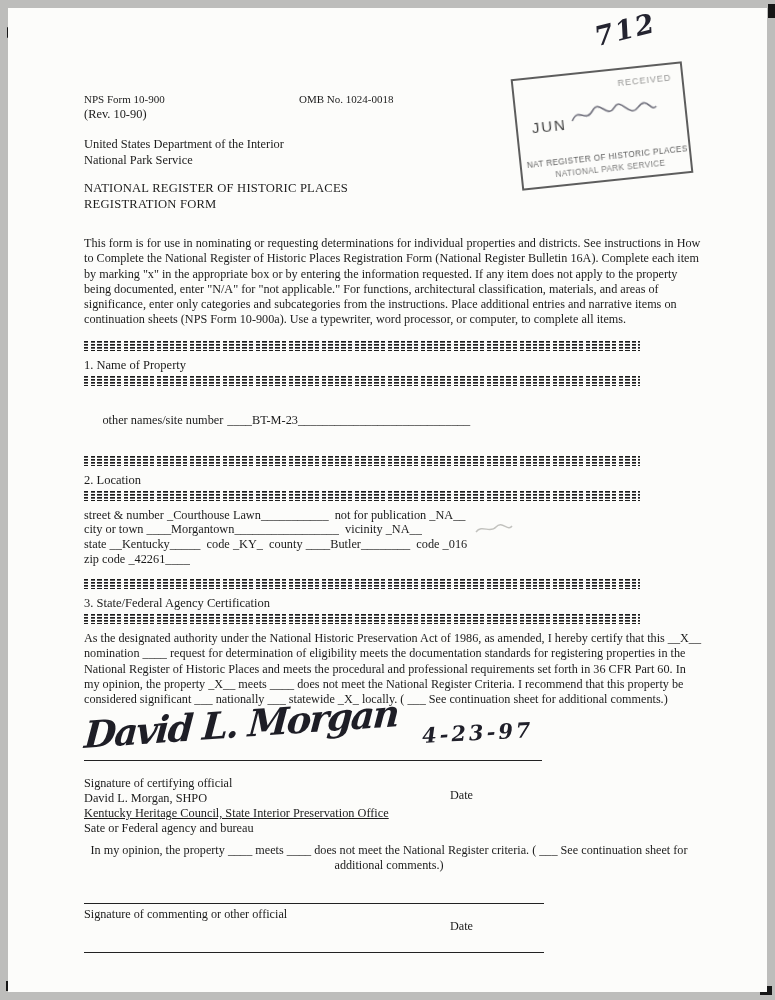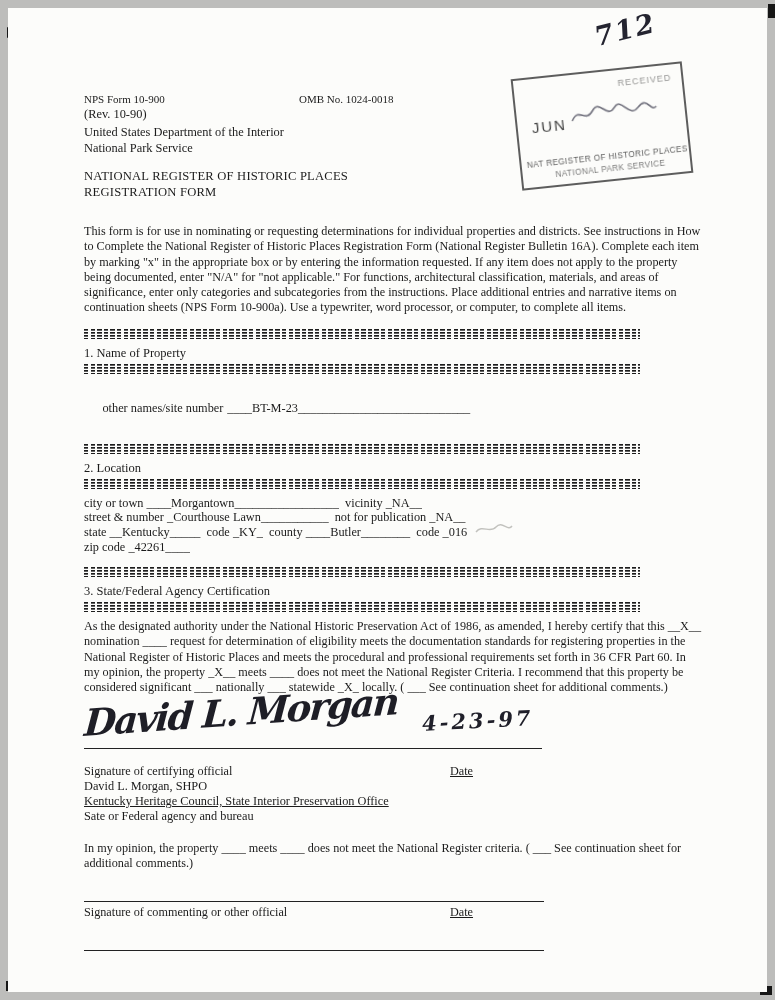--- a/index.html
+++ b/index.html
@@ -20,21 +20,21 @@
   .corner-mark{position:absolute;background:#161616;}
   .mark-tl{left:7px;top:27px;width:9px;height:11px;border-radius:1px;}
   .mark-bl{left:6px;top:981px;width:10px;height:10px;}
   .mark-br{left:760px;top:986px;width:12px;height:9px;}
   .mark-tr{left:768px;top:4px;width:7px;height:14px;}
   .para{font-size:12.2px;line-height:15.3px;width:618px;text-align:left;}
 
   .hdr-row{display:flex;font-size:11px;line-height:15px;}
   .hdr-row .left{width:215px;}
   .rev{font-size:12.4px;line-height:15px;}
-  .dept{margin-top:3px;font-size:12.4px;line-height:15.5px;}
+  .dept{margin-top:15px;font-size:12.4px;line-height:15.5px;}
   .title{margin-top:13px;font-size:12.6px;line-height:15.5px;letter-spacing:.2px;}
   .intro{margin-top:24px;}
 
   .divider{
     width:556px;height:10px;margin-top:3px;margin-bottom:2px;
     background:
       repeating-linear-gradient(90deg,#1d1d1d 0 4.4px,transparent 4.4px 6.6px) 0 0/100% 1.7px no-repeat,
       repeating-linear-gradient(90deg,#1d1d1d 0 4.4px,transparent 4.4px 6.6px) 0 3px/100% 1.7px no-repeat,
       repeating-linear-gradient(90deg,#1d1d1d 0 4.4px,transparent 4.4px 6.6px) 0 6px/100% 1.7px no-repeat,
       repeating-linear-gradient(90deg,#1d1d1d 0 4.4px,transparent 4.4px 6.6px) 0 8.8px/100% 1.7px no-repeat;
@@ -60,26 +60,26 @@
   }
   .date-script{
     position:absolute;left:338px;top:4px;
     font-family:"DejaVu Serif", serif;
     font-style:italic;font-weight:bold;
     font-size:21px;color:#20202a;
     transform:rotate(-3deg);letter-spacing:3px;white-space:nowrap;
   }
   .sig-line{position:absolute;left:0;top:44px;width:458px;border-bottom:1.5px solid #222;}
   .cap-row{position:relative;width:470px;font-size:12.2px;line-height:15px;}
-  .cap-row .date-cap{position:absolute;left:366px;top:0;text-decoration:underline;}
+  .cap-row .date-cap{position:absolute;left:366px;top:12px;}
 
   .plain-line{font-size:12.3px;line-height:15.4px;}
   .underlined{text-decoration:underline;}
 
-  .opinion{margin-top:16px;width:610px;}
+  .opinion{margin-top:6px;width:610px;text-align:center;}
 
   .sig2-line{width:460px;border-bottom:1.5px solid #222;margin-top:30px;margin-bottom:3px;}
   .sig3-line{width:460px;border-bottom:1.5px solid #222;margin-top:30px;margin-bottom:3px;}
 
   
   .stamp{
     position:absolute;left:508px;top:62px;width:172px;height:112px;
     border:2px solid rgba(40,40,40,.75);
     transform:rotate(-6deg);
     filter:blur(.3px);
@@ -160,22 +160,22 @@
 
     <div class="field-line">
       <span>other names/site number</span><span class="val">____BT-M-23____________________________</span>
     </div>
 
     <div class="divider mt"></div>
     <div class="sect-heading">2. Location</div>
     <div class="divider"></div>
 
     <div class="loc-block">
+      <div class="loc-line">street &amp; number _Courthouse Lawn___________  not for publication _NA__</div>
       <div class="loc-line">city or town ____Morgantown_________________  vicinity _NA__</div>
-      <div class="loc-line">street &amp; number _Courthouse Lawn___________  not for publication _NA__</div>
       <div class="loc-line">state __Kentucky_____  code _KY_  county ____Butler________  code _016</div>
       <div class="loc-line">zip code _42261____</div>
     </div>
 
     <svg class="stray" width="40" height="18" viewBox="0 0 40 18">
       <path d="M2 12 C 8 4, 16 14, 22 7 S 34 12, 38 6" fill="none" stroke="#8a8a84" stroke-width="1.4"></path>
     </svg>
 
     <div class="divider mt"></div>
     <div class="sect-heading">3. State/Federal Agency Certification</div>

